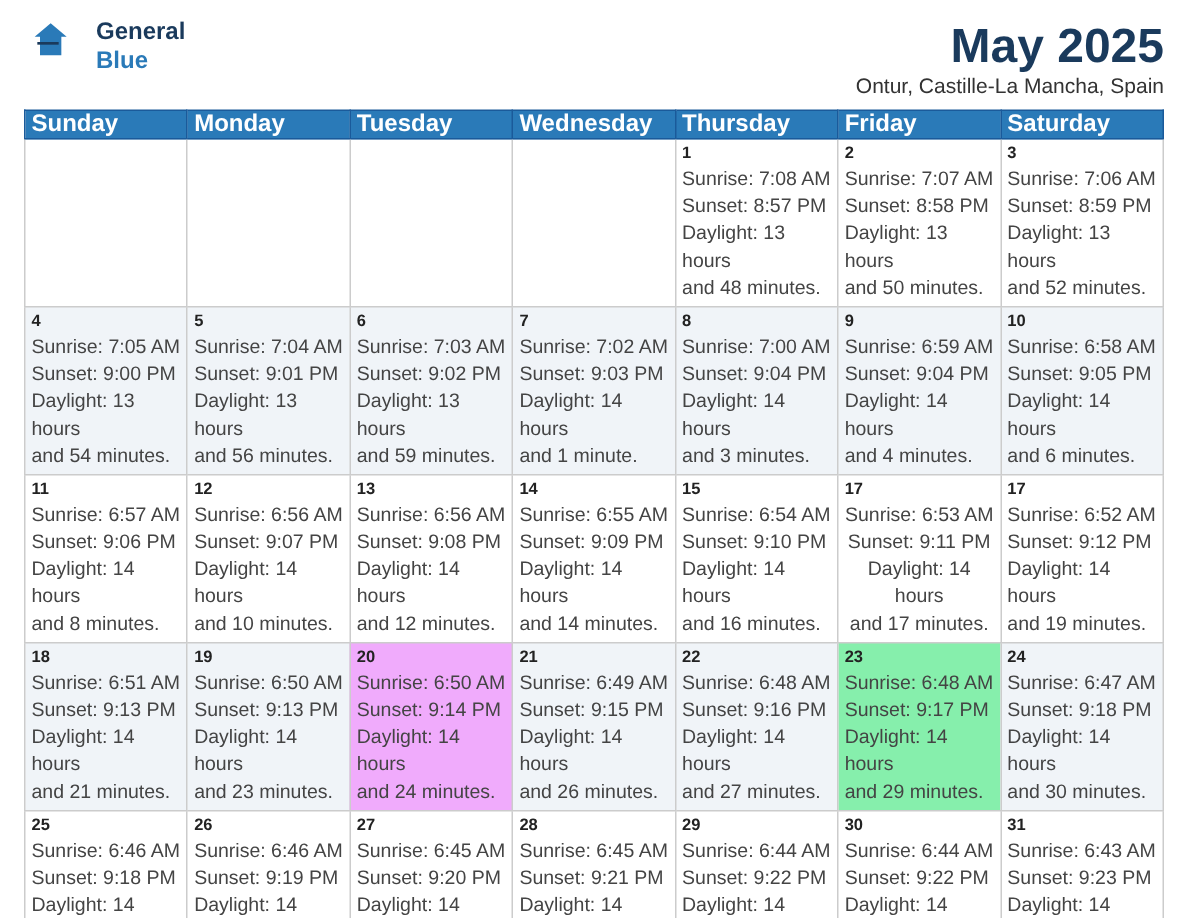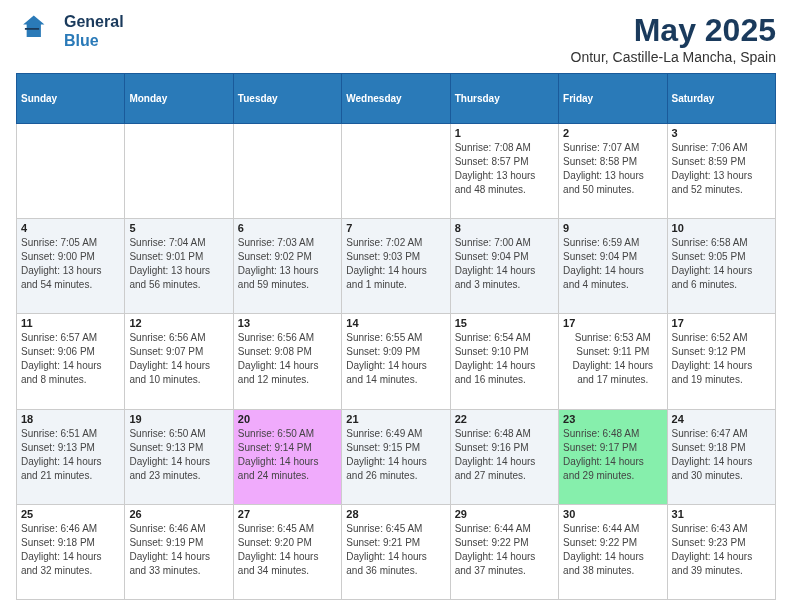--- a/index.html
+++ b/index.html
@@ -47,23 +47,23 @@
     .calendar {
       flex: 1;
       border: 1px solid #ccc;
       border-collapse: collapse;
       width: 100%;
       table-layout: fixed;
     }
     .calendar th {
       background-color: #2a7ab8;
       color: #fff;
-      font-size: 10px;
+      font-size: 16px;
       font-weight: bold;
-      padding: 19px 4px;
+      padding: 0 4px;
       text-align: left;
       border: 1px solid #1a5a9a;
     }
     .calendar td {
       vertical-align: top;
       border: 1px solid #ccc;
       padding: 3px 4px;
       font-size: 9.5px;
       color: #333;
       background: #fff;
@@ -75,21 +75,21 @@
       background: #fff;
     }
     .day-number {
       font-size: 11px;
       font-weight: bold;
       color: #222;
       display: block;
       margin-bottom: 2px;
     }
     .day-info {
-      font-size: 10px;
+      font-size: 13px;
       color: #444;
       line-height: 1.4;
     }
     .empty-cell {
       background: #fff !important;
     }
   </style>
 </head>
 <body>
 

